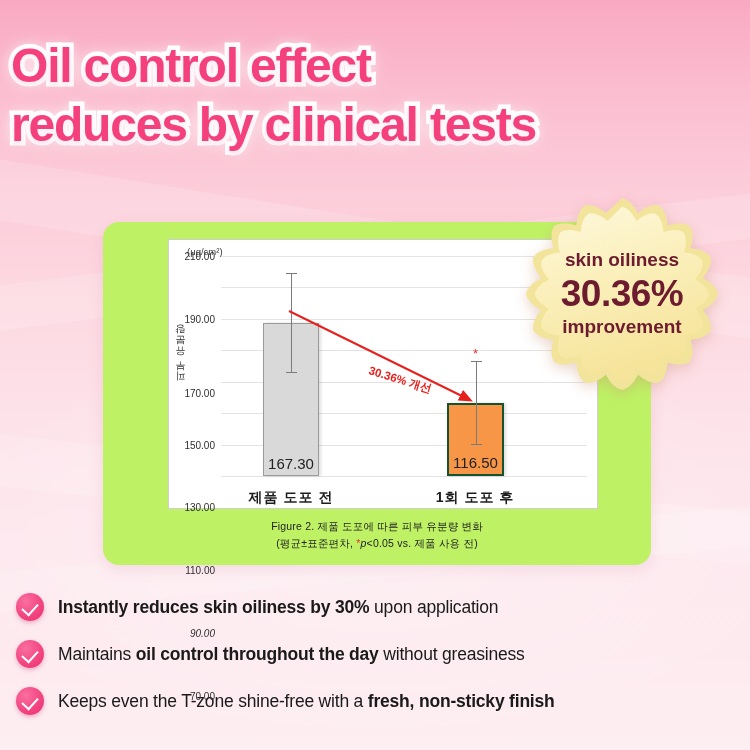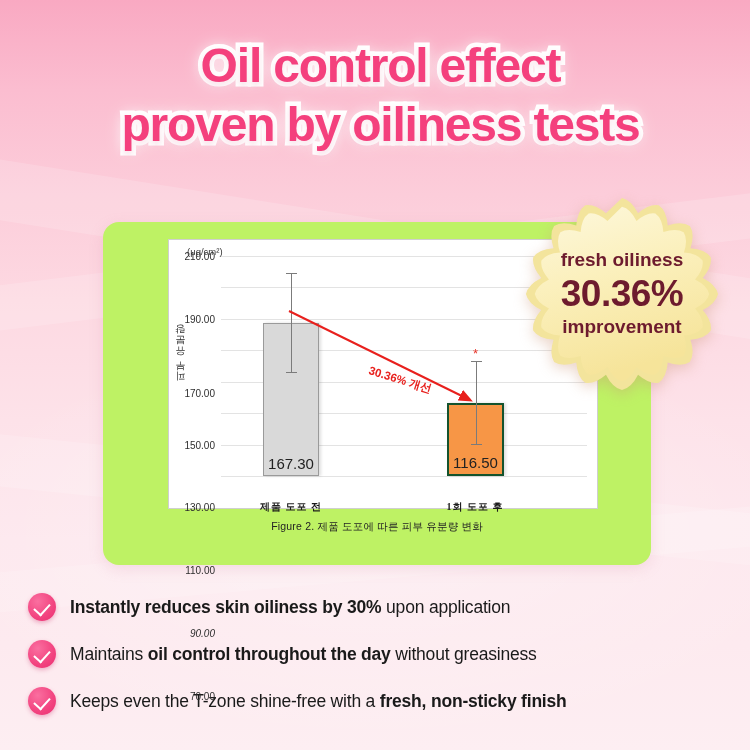--- a/index.html
+++ b/index.html
@@ -37,21 +37,20 @@
   #bg .ray.r4 { top: 580px; left: -90px;  width: 980px; height: 40px; transform: rotate(-5deg); }
   #bg .glow {
     position: absolute; left: 50%; top: 330px;
     width: 900px; height: 420px; margin-left: -450px;
     background: radial-gradient(ellipse at center, rgba(255,255,255,0.30) 0%, rgba(255,255,255,0) 70%);
   }
 
   
   #headline {
     position: absolute; top: 36px; left: 11px; right: 0;
-    text-align: center;
     z-index: 5;
   }
   #headline .line {
     display: block;
     font-size: 48px;
     font-weight: bold;
     color: #f4407d;
     letter-spacing: -1.2px;
     line-height: 1.23;
     -webkit-text-stroke: 9px #ffffff;
@@ -174,27 +173,26 @@
     font-size: 11.5px;
     font-weight: bold;
     color: #e8201d;
     transform: rotate(17deg);
     transform-origin: left center;
     white-space: nowrap;
   }
 
   .xtick {
     position: absolute;
-    top: 244px;
-    font-size: 10px; color: #1c1c1c;
+    top: 233px;
+    font-size: 14px; color: #1c1c1c;
     font-weight: bold;
     letter-spacing: 1px;
     text-align: center;
     white-space: nowrap;
-    font-family: Liberation Serif, serif;
   }
   .xtick.pre  { left: 14px;  width: 112px; }
   .xtick.post { left: 198px; width: 112px; }
 
   
   #fig-caption {
     position: absolute;
     left: 0; right: 0; top: 296px;
     text-align: center;
     font-size: 10.5px;
@@ -225,21 +223,21 @@
     font-size: 19px; font-weight: bold; line-height: 1.2;
   }
   #badge .t-big {
     font-size: 37px; font-weight: bold; line-height: 1.18;
     letter-spacing: -0.5px;
   }
 
   
   #bullets {
     position: absolute;
-    left: 28px; top: 592px;
+    left: 16px; top: 592px;
     width: 700px;
     z-index: 5;
   }
   .bullet {
     display: flex; align-items: center;
     margin-bottom: 17px;
     height: 30px;
   }
   .check {
     flex: 0 0 auto;
@@ -273,21 +271,21 @@
 <div id="bg">
   <div class="ray r1"></div>
   <div class="ray r2"></div>
   <div class="ray r3"></div>
   <div class="ray r4"></div>
   <div class="glow"></div>
 </div>
 
 <div id="headline">
   <span class="line">Oil control effect</span>
-  <span class="line">proven by oiliness tests</span>
+  <span class="line">reduces by clinical tests</span>
 </div>
 
 <div id="chart-card">
 
   <div id="figure-frame">
 
     <div class="unit-label">(μg/cm²)</div>
     <div id="y-axis-title">피부 유분량</div>
 
     <div id="plot">
@@ -347,37 +345,40 @@
       </svg>
       <div id="trend-label">30.36% 개선</div>
 
       <div class="xtick pre">제품 도포 전</div>
       <div class="xtick post">1회 도포 후</div>
     </div>
   </div>
 
   <div id="fig-caption">
     <div>Figure 2. 제품 도포에 따른 피부 유분량 변화</div>
+    <div>
+      <span>(평균±표준편차, </span><span class="star">*</span><em>p</em><span>&lt;0.05 vs. 제품 사용 전)</span>
+    </div>
   </div>
 </div>
 
 <div id="badge">
   <svg viewBox="0 0 200 200">
     <defs>
       <linearGradient id="bgrad" x1="0" y1="0" x2="0.3" y2="1">
         <stop offset="0%" stop-color="#fdf8dd"></stop>
         <stop offset="45%" stop-color="#fbf0bd"></stop>
         <stop offset="100%" stop-color="#f6e49a"></stop>
       </linearGradient>
     </defs>
     <path id="burst-outer" fill="#f3e49c" d="M 100.00 2.00 Q 109.45 4.00 116.39 17.61 Q 128.00 7.69 137.50 9.46 Q 145.47 14.93 146.67 30.16 Q 161.19 25.44 169.30 30.70 Q 174.56 38.81 169.84 53.33 Q 185.07 54.53 190.54 62.50 Q 192.31 72.00 182.39 83.61 Q 196.00 90.55 198.00 100.00 Q 196.00 109.45 182.39 116.39 Q 192.31 128.00 190.54 137.50 Q 185.07 145.47 169.84 146.67 Q 174.56 161.19 169.30 169.30 Q 161.19 174.56 146.67 169.84 Q 145.47 185.07 137.50 190.54 Q 128.00 192.31 116.39 182.39 Q 109.45 196.00 100.00 198.00 Q 90.55 196.00 83.61 182.39 Q 72.00 192.31 62.50 190.54 Q 54.53 185.07 53.33 169.84 Q 38.81 174.56 30.70 169.30 Q 25.44 161.19 30.16 146.67 Q 14.93 145.47 9.46 137.50 Q 7.69 128.00 17.61 116.39 Q 4.00 109.45 2.00 100.00 Q 4.00 90.55 17.61 83.61 Q 7.69 72.00 9.46 62.50 Q 14.93 54.53 30.16 53.33 Q 25.44 38.81 30.70 30.70 Q 38.81 25.44 53.33 30.16 Q 54.53 14.93 62.50 9.46 Q 72.00 7.69 83.61 17.61 Z"></path>
     <path id="burst-inner" fill="url(#bgrad)" d="M 100.00 11.00 Q 108.57 12.97 114.83 25.46 Q 125.39 16.32 134.06 17.77 Q 141.22 22.88 142.22 36.81 Q 155.48 32.40 162.93 37.07 Q 167.60 44.52 163.19 57.78 Q 177.12 58.78 182.23 65.94 Q 183.68 74.61 174.54 85.17 Q 187.03 91.43 189.00 100.00 Q 187.03 108.57 174.54 114.83 Q 183.68 125.39 182.23 134.06 Q 177.12 141.22 163.19 142.22 Q 167.60 155.48 162.93 162.93 Q 155.48 167.60 142.22 163.19 Q 141.22 177.12 134.06 182.23 Q 125.39 183.68 114.83 174.54 Q 108.57 187.03 100.00 189.00 Q 91.43 187.03 85.17 174.54 Q 74.61 183.68 65.94 182.23 Q 58.78 177.12 57.78 163.19 Q 44.52 167.60 37.07 162.93 Q 32.40 155.48 36.81 142.22 Q 22.88 141.22 17.77 134.06 Q 16.32 125.39 25.46 114.83 Q 12.97 108.57 11.00 100.00 Q 12.97 91.43 25.46 85.17 Q 16.32 74.61 17.77 65.94 Q 22.88 58.78 36.81 57.78 Q 32.40 44.52 37.07 37.07 Q 44.52 32.40 57.78 36.81 Q 58.78 22.88 65.94 17.77 Q 74.61 16.32 85.17 25.46 Z"></path>
   </svg>
   <div class="txt">
-    <div class="t-top">fresh oiliness</div>
+    <div class="t-top">skin oiliness</div>
     <div class="t-big">30.36%</div>
     <div class="t-bot">improvement</div>
   </div>
 </div>
 
 <div id="bullets">
     <div class="bullet">
       <span class="check"></span>
       <span class="text"><b>Instantly reduces skin oiliness by 30%</b> upon application</span>
     </div>

